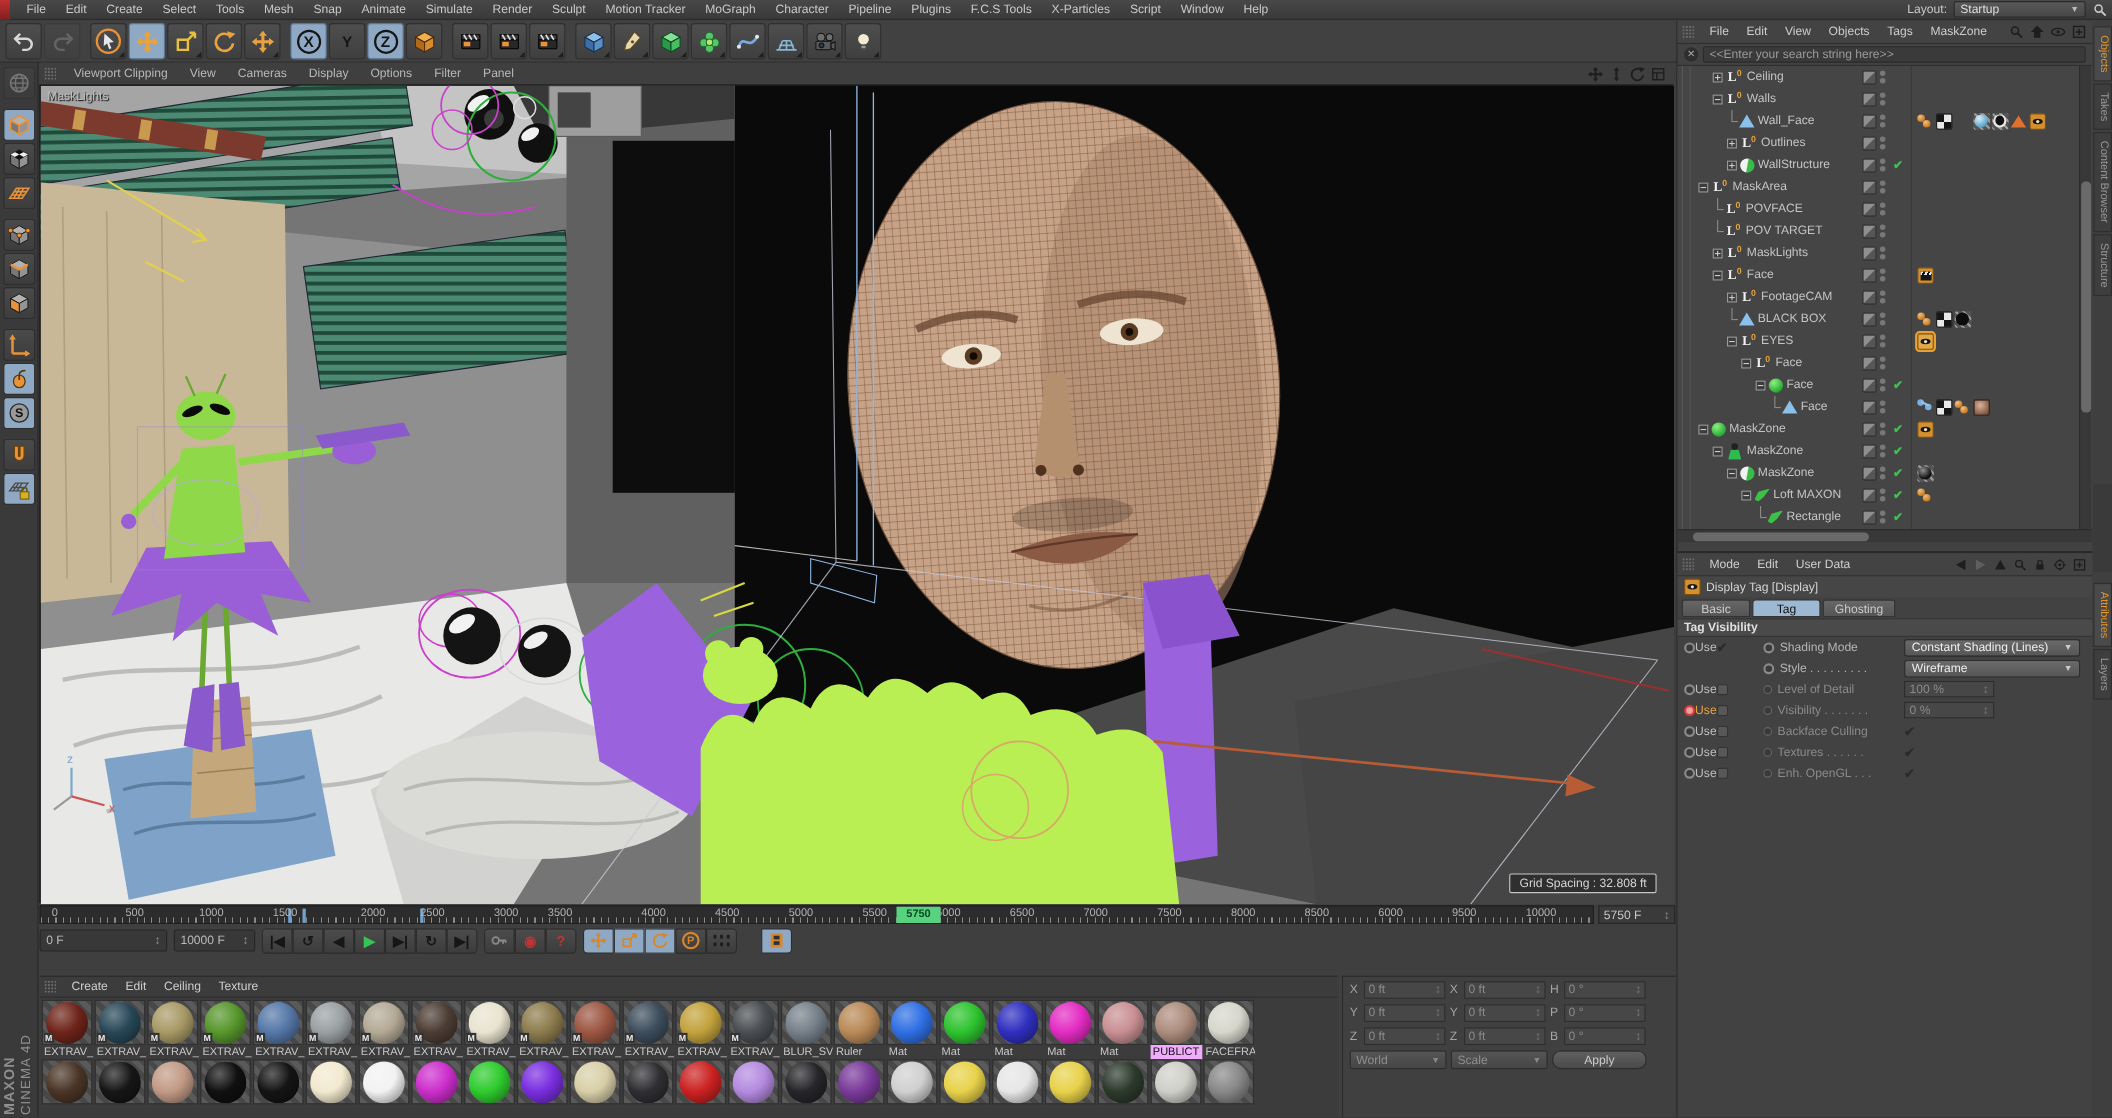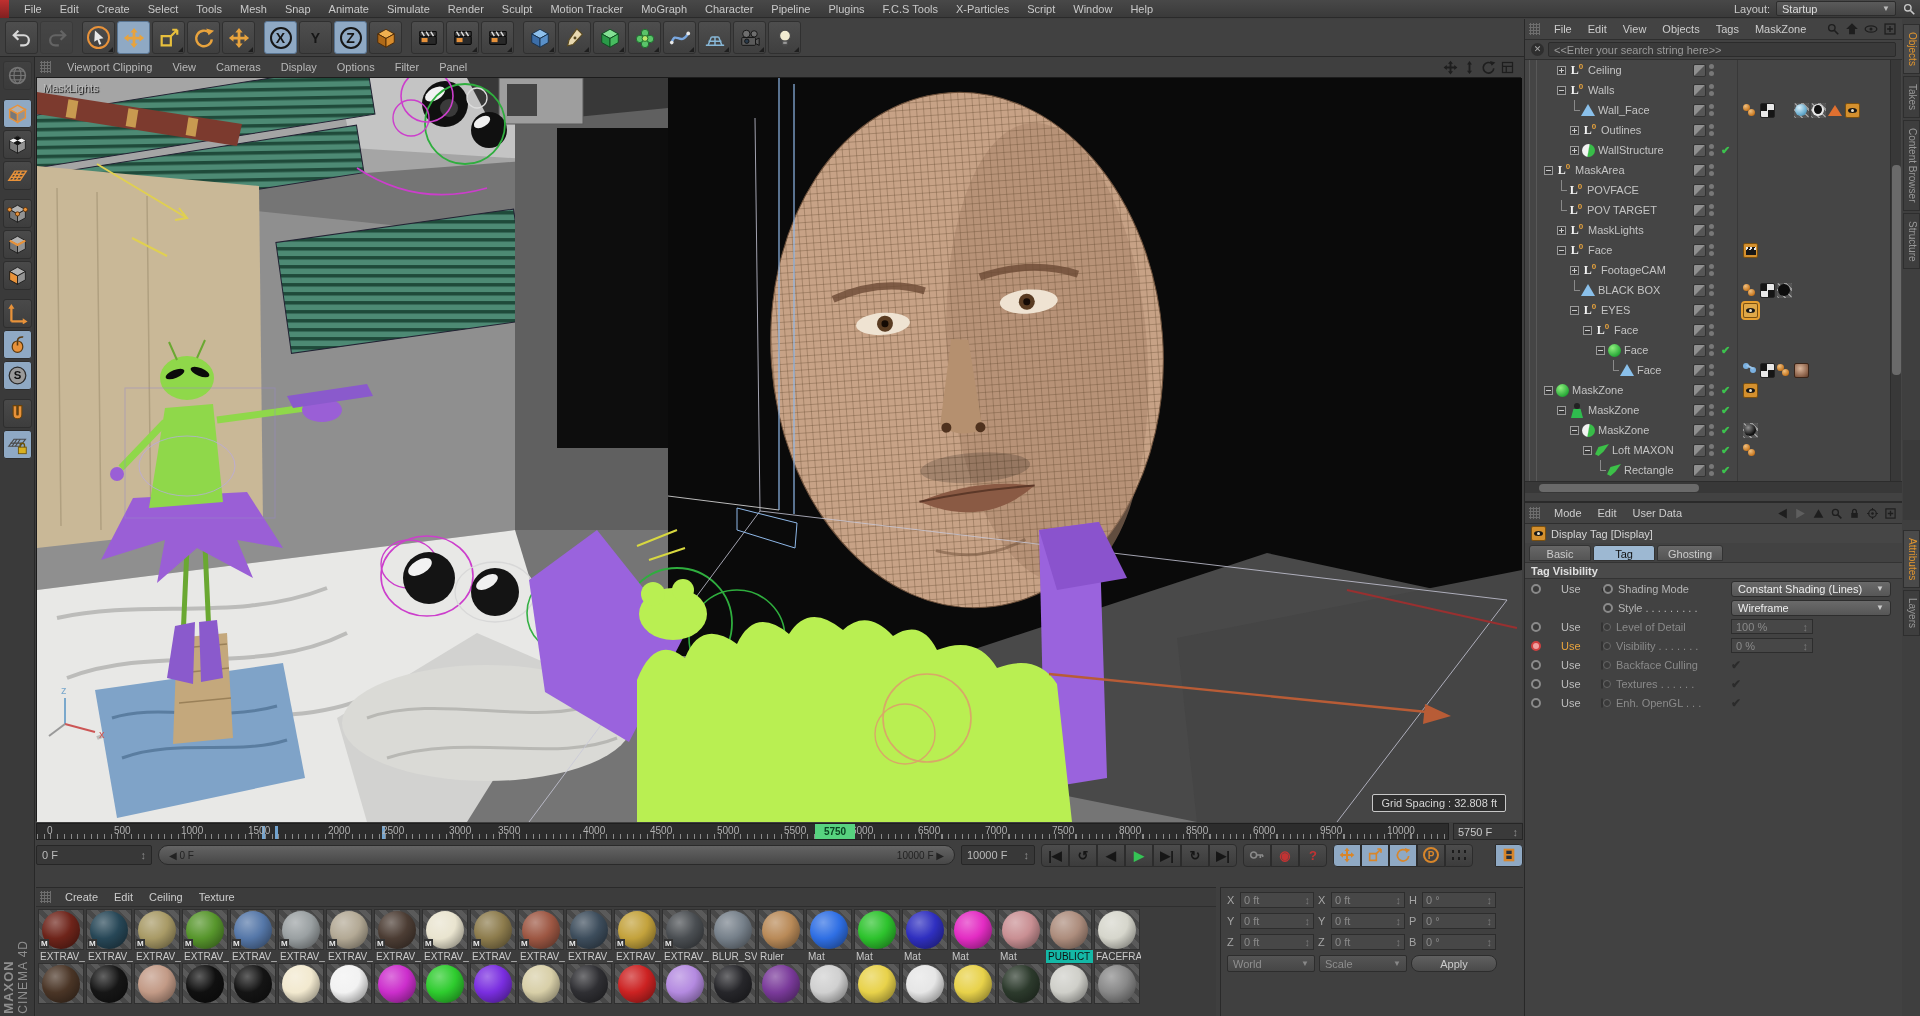--- a/index.html
+++ b/index.html
@@ -72,21 +72,21 @@
   
   #materials{position:absolute;left:36px;top:887px;width:1180px;height:129px;background:#3c3c3c;border-top:1px solid #2a2a2a;overflow:hidden;}
   #mat-menu{height:19px;display:flex;align-items:center;padding-left:4px;border-bottom:1px solid #2e2e2e;}
   #mat-rows{padding:2px 0 0 2px;}
   .mat-row{display:flex;}
   .mat-tile{width:47px;flex:none;margin-right:1px;}
   .mat-sphere-box{width:46px;height:41px;background:repeating-linear-gradient(45deg,#5a5a5a 0 5px,#484848 5px 10px);position:relative;border:1px solid #303030;}
   .mat-sphere{position:absolute;left:3px;top:1px;width:38px;height:38px;border-radius:50%;}
   .mbadge{position:absolute;left:1px;bottom:1px;color:#e8e8e8;font-size:8px;font-weight:bold;background:#333;padding:0 1px;}
   .mat-label{font-size:10px;color:#c9c9c9;padding:1px 2px;white-space:nowrap;overflow:hidden;}
-  .mat-label.sel{background:#14b8a6;color:#111;}
+  .mat-label.sel{background:#f0abfc;color:#111;}
   
   #coords{position:absolute;left:1220px;top:887px;width:303px;height:129px;background:#404040;border-top:1px solid #2a2a2a;border-left:1px solid #2a2a2a;padding:4px 4px 0 6px;}
   .crow{display:flex;align-items:center;margin-bottom:5px;gap:4px;}
   .clabel{width:9px;color:#a5a5a5;}
   .cfield{width:74px;height:16px;background:#474747;border:1px solid #2d2d2d;display:flex;align-items:center;padding:0 3px;color:#8a8a8a;}
   .cfield .st{margin-left:auto;color:#777;}
   .cdrop{width:88px;height:17px;background:linear-gradient(#555,#464646);border:1px solid #2d2d2d;border-radius:2px;display:flex;align-items:center;padding:0 5px;color:#8f8f8f;}
   .cdrop .arr{margin-left:auto;font-size:8px;color:#888;}
   #apply-btn{width:86px;height:17px;background:linear-gradient(#606060,#4a4a4a);border:1px solid #2d2d2d;border-radius:8px;color:#ccc;text-align:center;line-height:16px;}
   
@@ -153,21 +153,21 @@
   #om-hscroll{height:12px;background:#383838;border-top:1px solid #2c2c2c;position:relative;}
   #om-hscroll .thumb{position:absolute;left:14px;top:2px;width:160px;height:8px;background:#6a6a6a;border-radius:4px;}
   
   #am{border-top:2px solid #2a2a2a;margin-top:8px;}
   #am-title{height:19px;display:flex;align-items:center;gap:5px;padding-left:6px;background:#464646;color:#d5d5d5;}
   #am-tabs{height:19px;display:flex;gap:2px;padding:2px 0 0 4px;background:#424242;}
   .am-tab{min-width:62px;padding:0 10px;height:16px;line-height:16px;text-align:center;background:linear-gradient(#676767,#555);color:#ccc;border-radius:3px 3px 0 0;border:1px solid #333;}
   .am-tab.active{background:#9db8d2;color:#111;}
   #am-section{height:17px;background:#4a4a4a;border-top:1px solid #333;border-bottom:1px solid #333;color:#e0e0e0;font-weight:bold;padding-left:6px;line-height:16px;}
   .arow{height:19px;display:flex;align-items:center;padding-left:6px;}
-  .usecol{width:72px;display:flex;align-items:center;gap:20px;flex:none;}
+  .usecol{width:72px;display:flex;align-items:center;gap:0;flex:none;}
   .pdot{width:10px;height:10px;border-radius:50%;border:2px solid #8a8a8a;background:#3a3a3a;flex:none;}
   .pdot.hollow{border-color:#666;width:8px;height:8px;border-width:1.5px;}
   .pdot.reddot{border-color:#d04040;background:#f0a0a0;}
   .uselabel{color:#bdbdbd;}
   .uselabel.hl{color:#e8a33d;}
   .usechk{color:#2b2b2b;font-weight:bold;font-size:12px;}
   .usebox{width:10px;height:10px;background:#585858;border:1px solid #333;border-radius:2px;}
   .alabel{width:128px;color:#b5b5b5;white-space:nowrap;overflow:hidden;flex:none;display:flex;align-items:center;gap:5px;}
   .alabel.dim{color:#8a8a8a;}
   .addrop{width:160px;height:16px;background:linear-gradient(#6a6a6a,#565656);border:1px solid #2d2d2d;border-radius:3px;display:flex;align-items:center;padding:0 6px;color:#eee;}
@@ -805,24 +805,20 @@
   <div id="frame-field">
     <span>5750 F</span>
     <span class="st">↕</span>
   </div>
 
   <div id="transport">
     <div class="tfield">
       <span>0 F</span>
       <span class="st">↕</span>
     </div>
-    <div id="tslider">
-      <span>◀ 0 F</span>
-      <span class="right">10000 F ▶</span>
-    </div>
     <div class="tfield" style="width:74px">
       <span>10000 F</span>
       <span class="st">↕</span>
     </div>
     <div id="transport-buttons" class="pgroup">
         <div class="pbtn">|◀</div>
         <div class="pbtn">↺</div>
         <div class="pbtn">◀</div>
         <div class="pbtn green">▶</div>
         <div class="pbtn">▶|</div>

